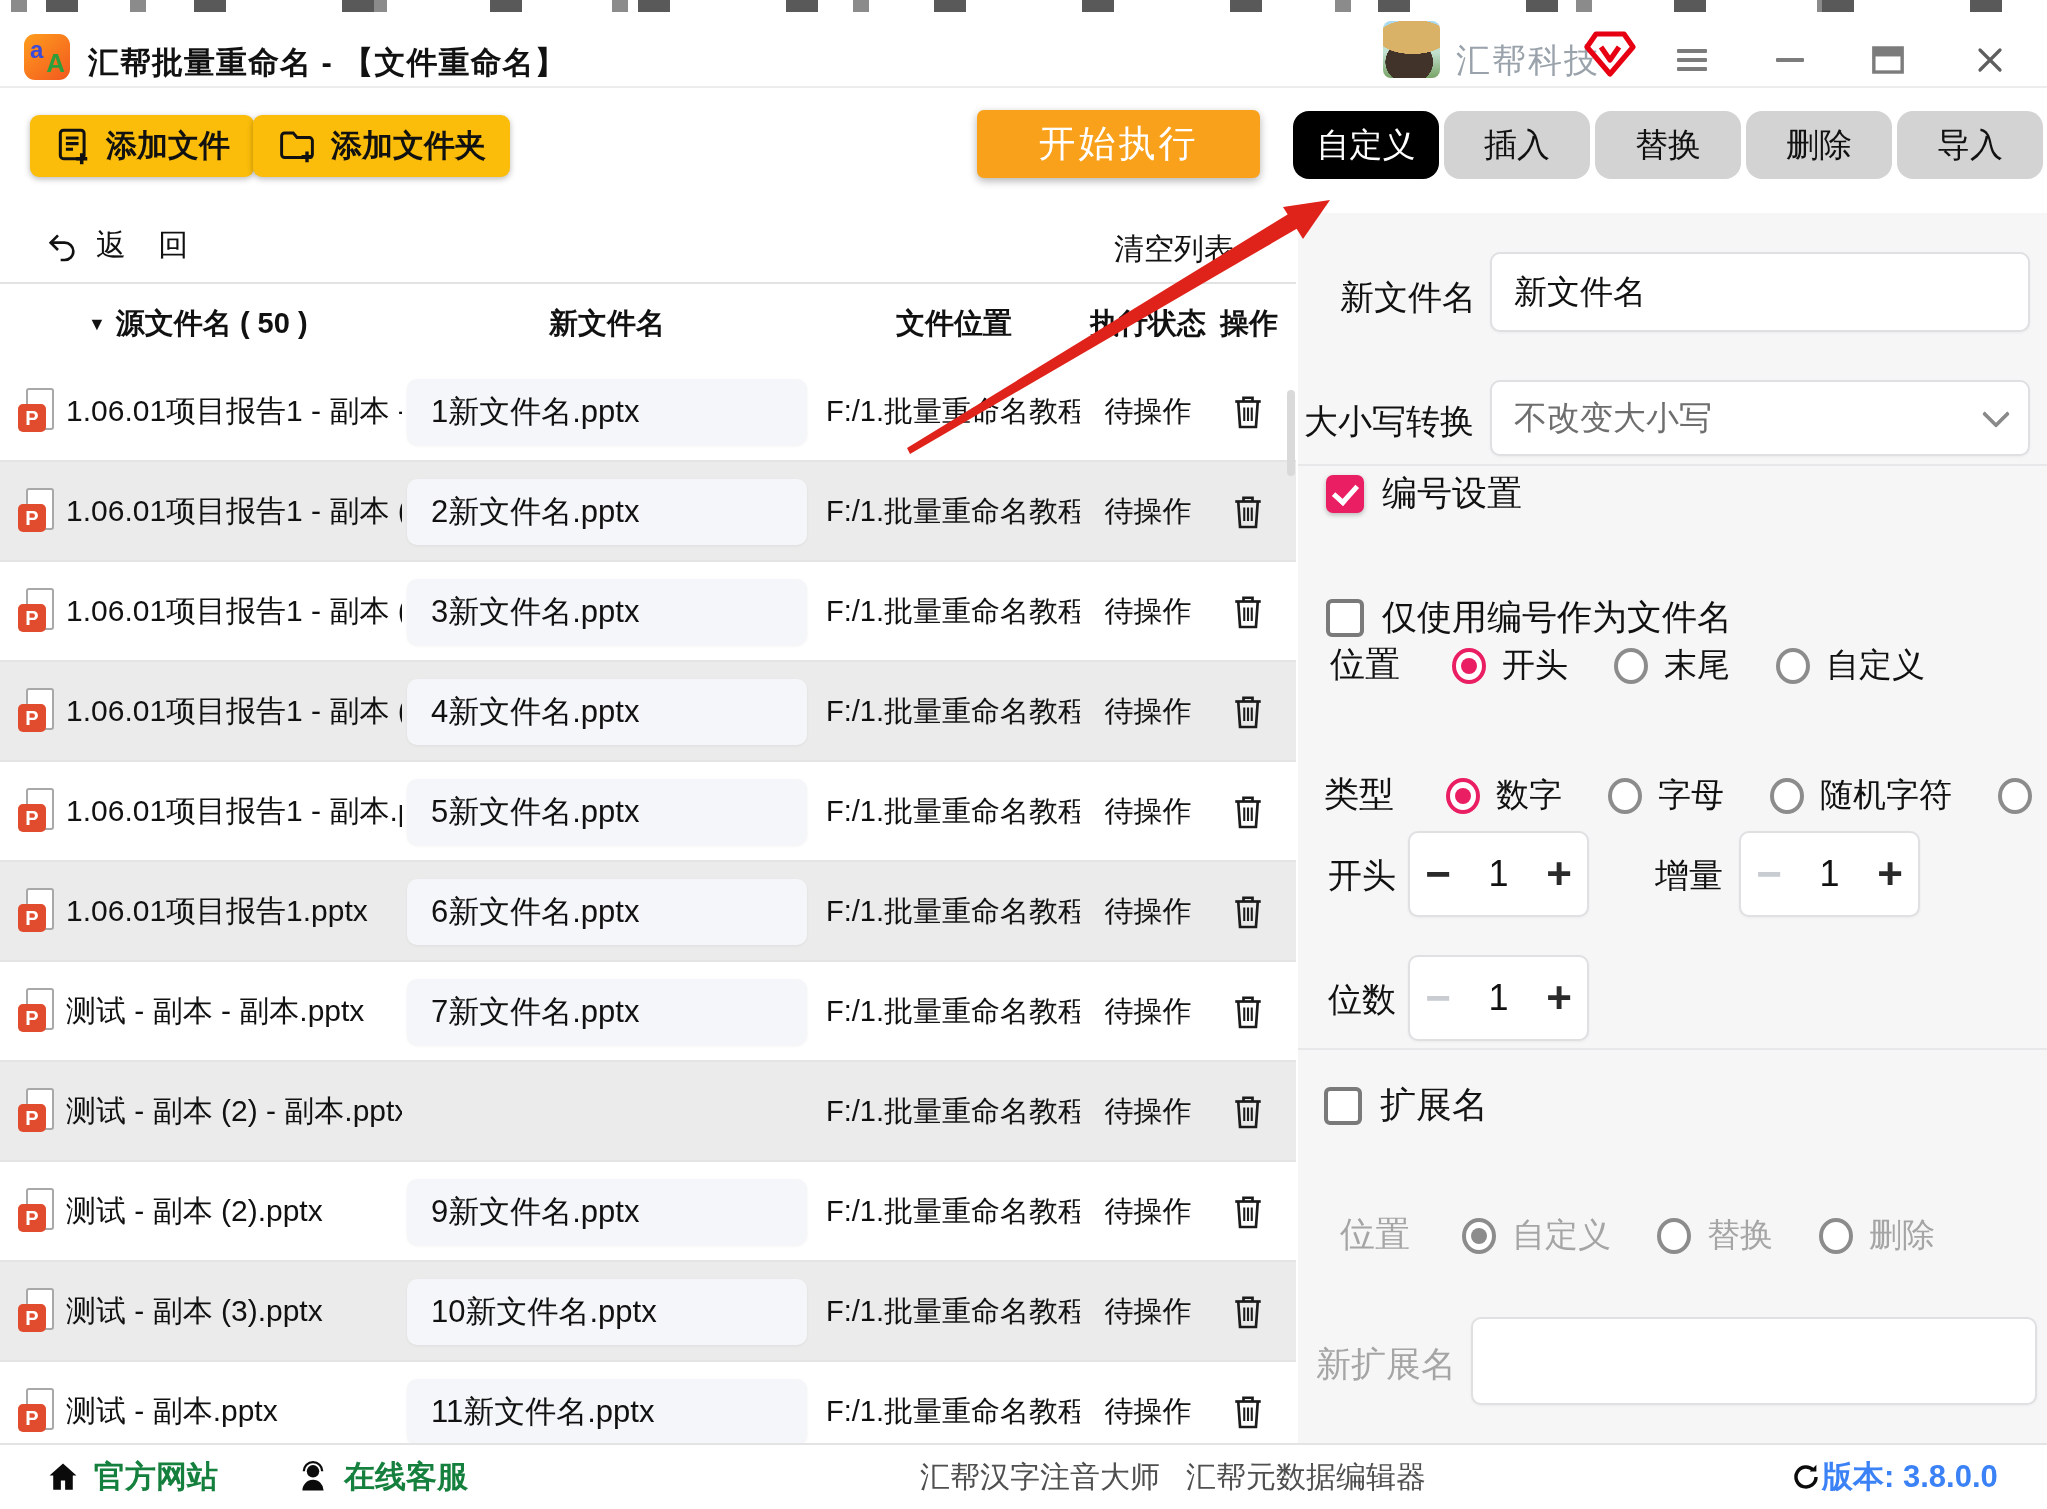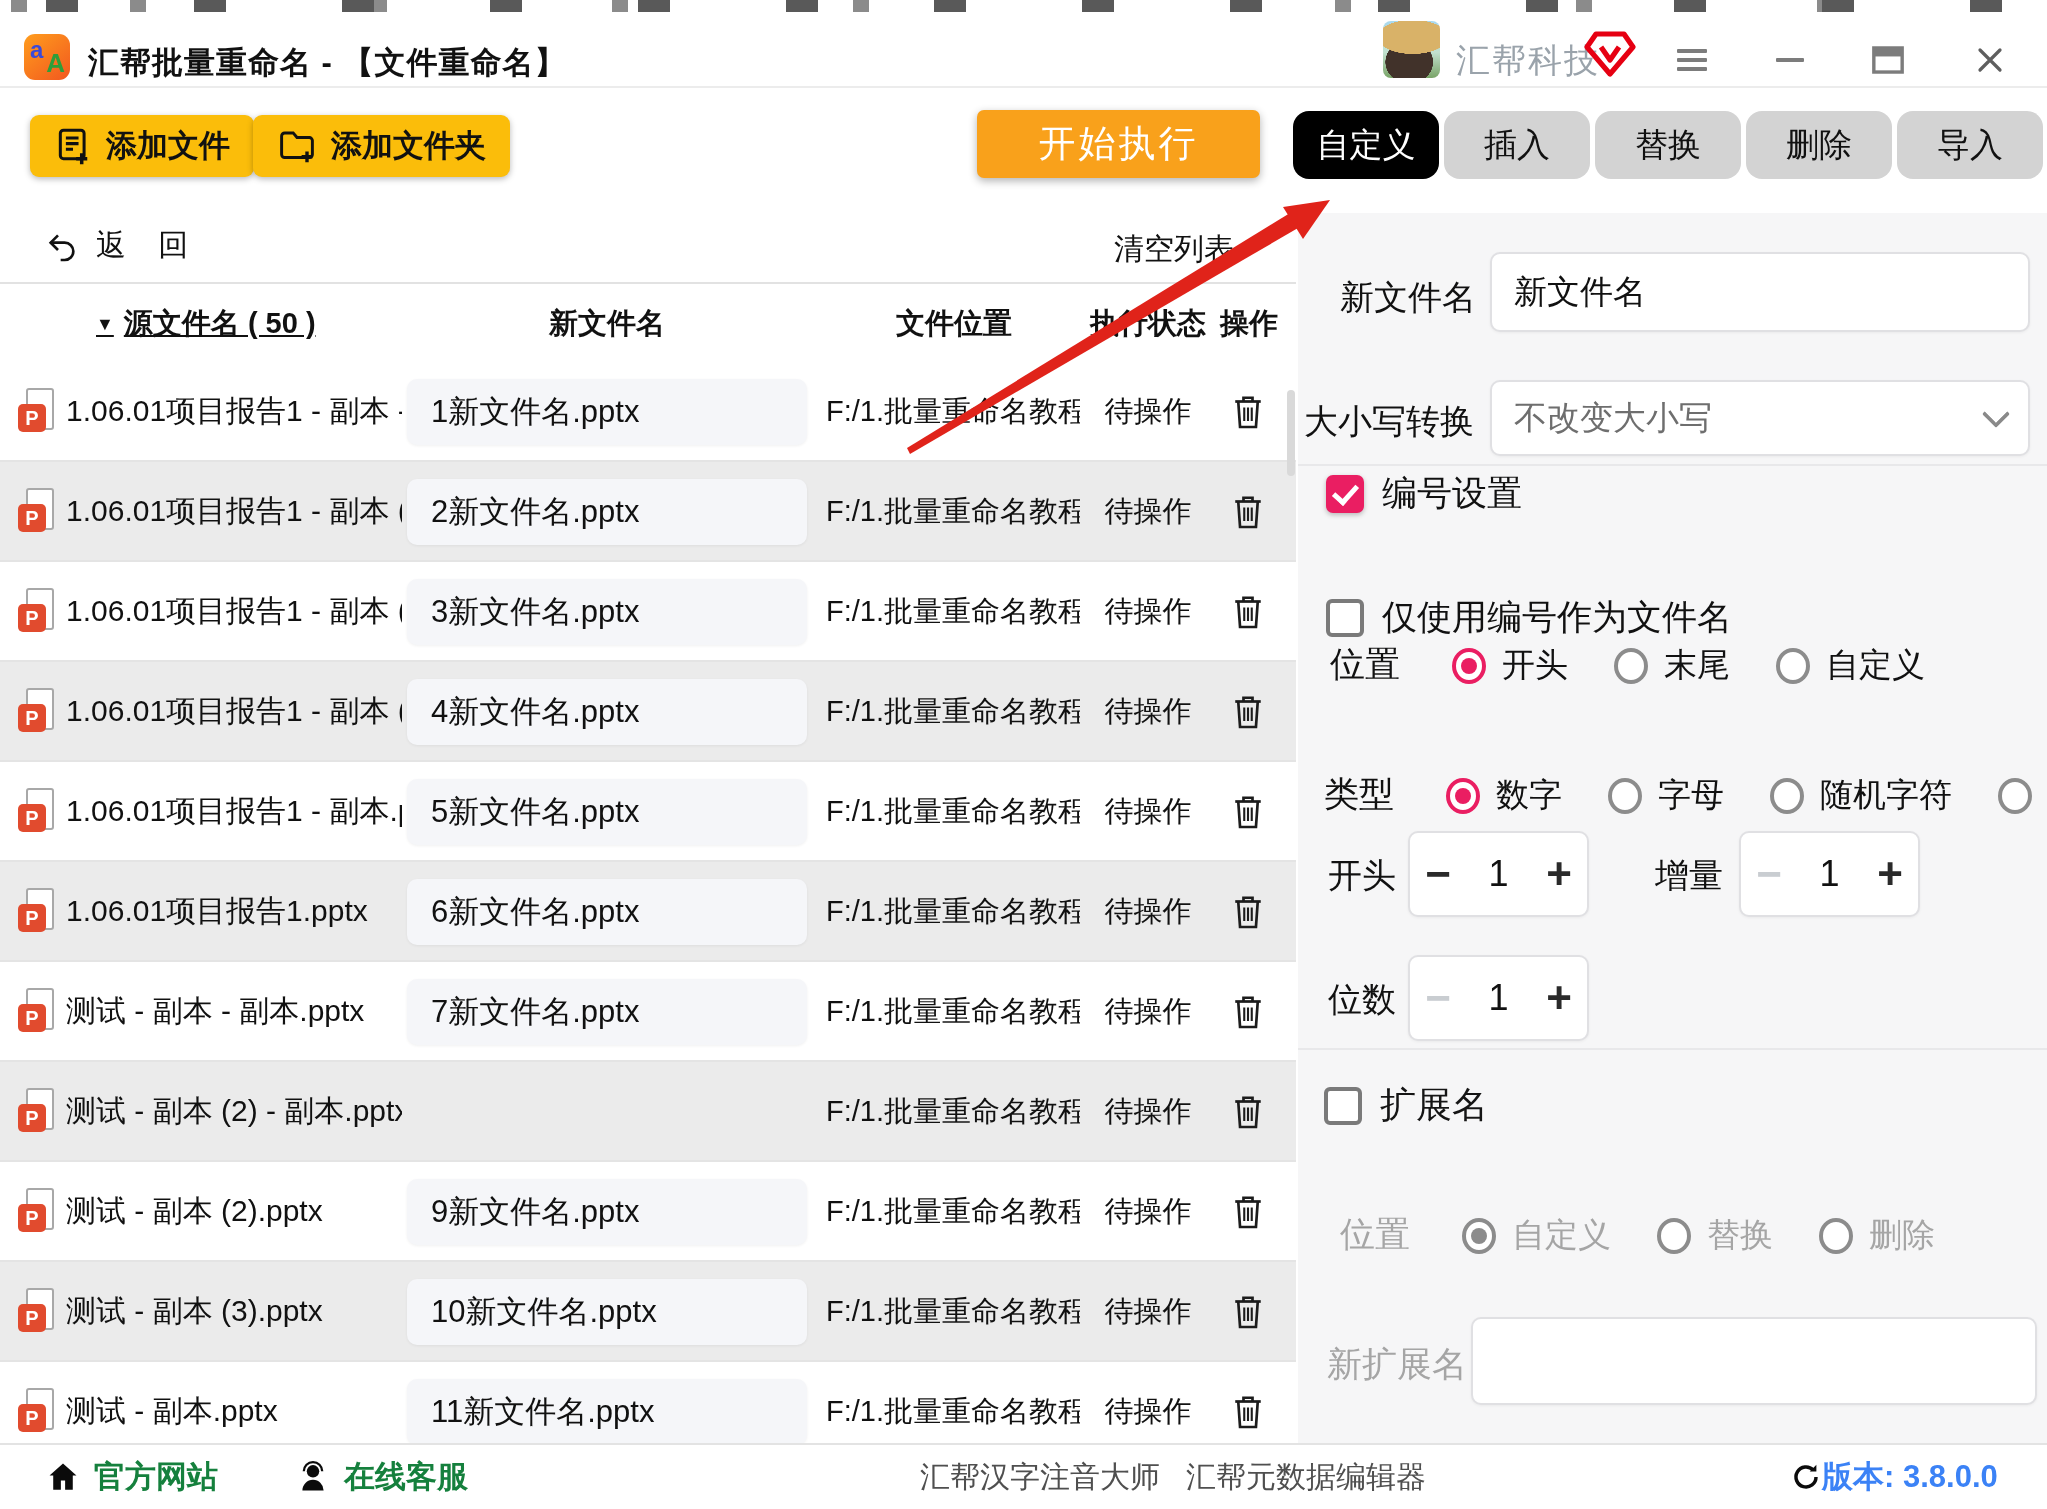--- a/index.html
+++ b/index.html
@@ -53,21 +53,21 @@
     font-family:inherit;font-size:33px;display:flex;align-items:center;justify-content:center;}
   .tab.active{background:#000;color:#fff;}
 
   
   #list{left:0;top:210px;width:1296px;height:1233px;overflow:hidden;background:#fff;}
   #back-btn{position:absolute;left:40px;top:14px;display:flex;align-items:center;gap:18px;background:none;border:none;
     font-family:inherit;font-size:30px;color:#111;letter-spacing:12px;}
   #clear-btn{position:absolute;right:56px;top:18px;background:none;border:none;font-family:inherit;font-size:30px;color:#111;}
   #list-divider{position:absolute;left:0;top:72px;width:1296px;height:2px;background:#E2E2E2;}
   .colhead{position:absolute;top:74px;height:78px;line-height:78px;font-size:29px;font-weight:600;color:#111;white-space:nowrap;}
-  #col-source{left:96px;text-decoration:underline;}
+  #col-source{left:88px;}
   #col-source .caret{font-size:18px;margin-right:10px;position:relative;top:-3px;}
   #col-new{left:407px;width:400px;text-align:center;}
   #col-loc{left:826px;width:256px;text-align:center;}
   #col-status{left:1086px;width:124px;text-align:center;}
   #col-action{left:1214px;width:70px;text-align:center;}
   #file-rows{position:absolute;left:0;top:152px;width:1296px;}
 
   .file-row{position:relative;height:100px;background:#fff;border-bottom:2px solid #E4E4E4;box-sizing:border-box;}
   .file-row.alt{background:#EBEBEB;}
   .ppt-icon{position:absolute;left:18px;top:26px;width:40px;height:48px;}
@@ -129,21 +129,21 @@
   .step-btn.dim{color:#C9CDD1;}
   .step-val{flex:1;text-align:center;font-size:36px;color:#111;}
   #start-label{left:30px;top:640px;}
   #start-stepper{left:110px;top:618px;}
   #inc-label{left:357px;top:640px;}
   #inc-stepper{left:441px;top:618px;}
   #digits-label{left:30px;top:764px;}
   #digits-stepper{left:110px;top:742px;}
 
   #ext-label{font-size:36px;color:#151515;}
-  #new-ext-label{left:29px;top:1128px;color:#A5A5A5;font-size:35px;}
+  #new-ext-label{left:18px;top:1128px;color:#A5A5A5;font-size:35px;}
   #new-ext-input{left:173px;top:1104px;width:566px;height:88px;}
 
   
   #footer{left:0;top:1443px;width:2047px;height:66px;background:#fff;border-top:2px solid #E3E3E3;box-sizing:border-box;}
   .footlink{position:absolute;top:0;height:64px;display:flex;align-items:center;gap:14px;background:none;border:none;
     font-family:inherit;font-size:31px;font-weight:600;color:#15803d;white-space:nowrap;}
   #foot-site{left:40px;}
   #foot-support{left:290px;}
   .footcenter{position:absolute;top:0;height:64px;display:flex;align-items:center;font-size:30px;color:#4f4f4f;background:none;border:none;font-family:inherit;white-space:nowrap;}
   #foot-link1{left:914px;}

